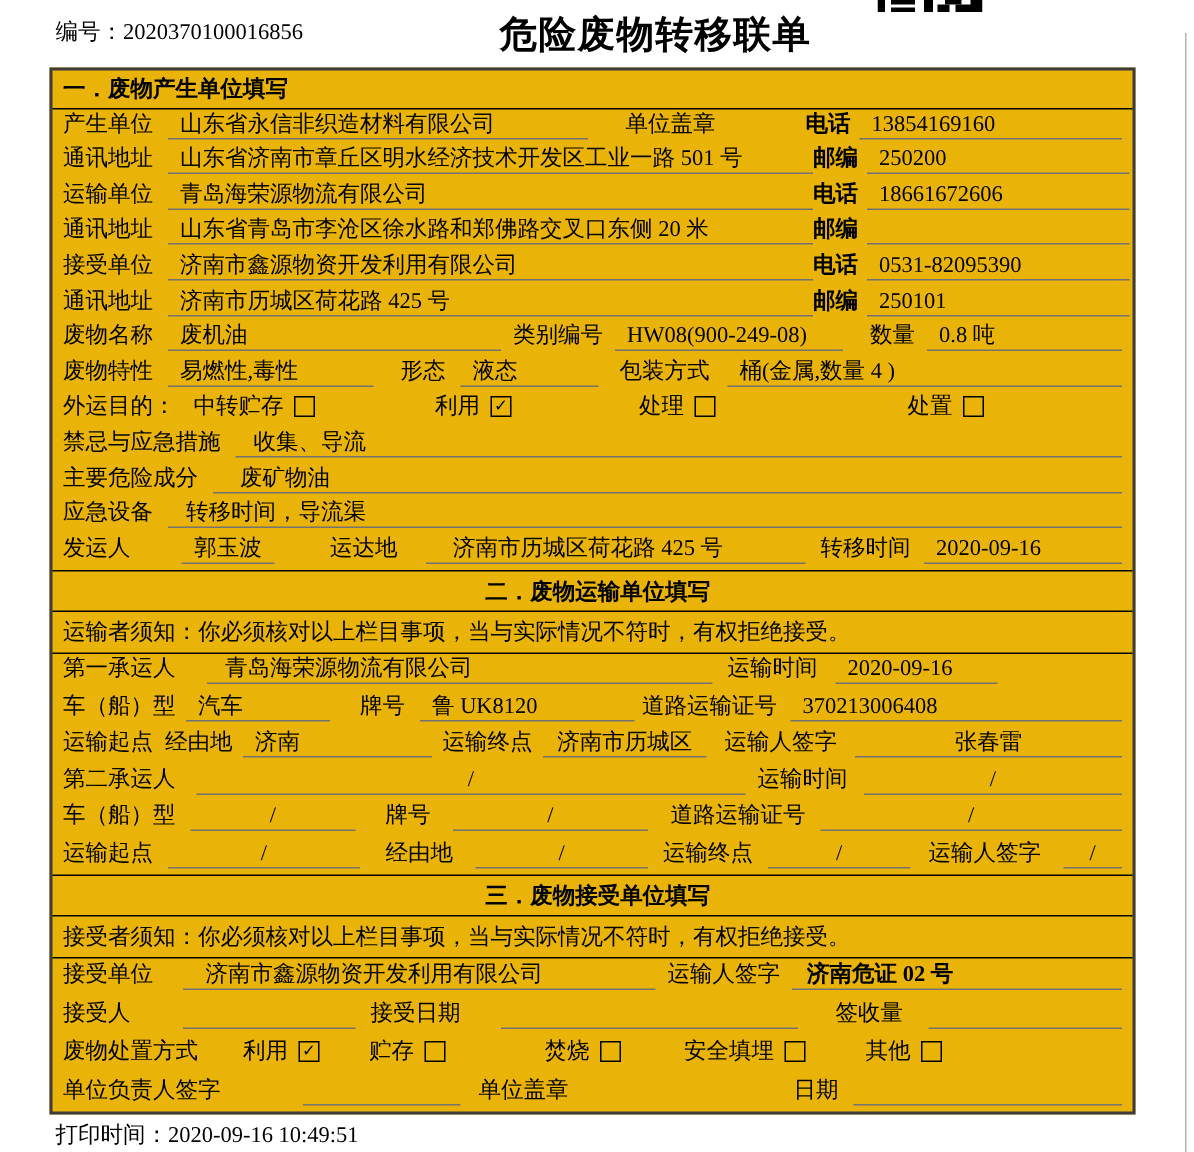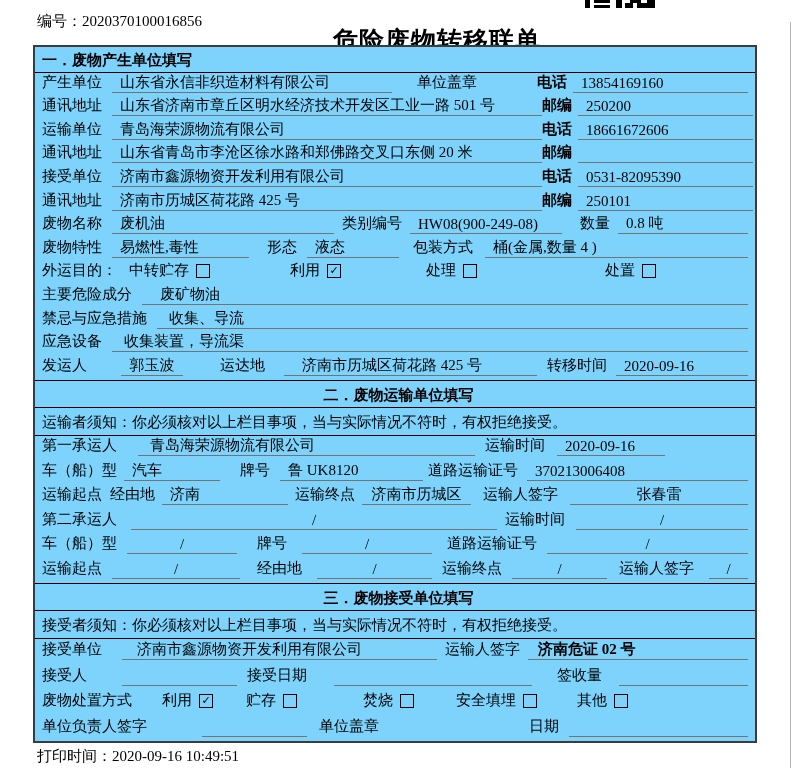--- a/index.html
+++ b/index.html
@@ -2,25 +2,25 @@
 <html><head>
 <meta charset="utf-8">
 <style>
   html,body{margin:0;padding:0;}
   body{
     width:796px;height:768px;position:relative;background:#ffffff;
     font-family:"Liberation Serif","DejaVu Serif",serif;color:#000;
     overflow:hidden;
   }
   .serial{position:absolute;left:37px;top:12px;font-size:15px;}
-  .doc-title{position:absolute;left:333px;top:24px;font-size:25px;font-weight:bold;letter-spacing:1px;}
+  .doc-title{position:absolute;left:333px;top:6px;font-size:25px;font-weight:bold;letter-spacing:1px;}
   .qr{position:absolute;left:585px;top:0;}
   .page-edge{position:absolute;left:790px;top:22px;width:1px;height:746px;background:#b3b3b3;}
 
-  .form{position:absolute;left:33px;top:45px;width:724px;border:2px solid #3c3c3c;box-sizing:border-box;background:#7dd3fc;}
+  .form{position:absolute;left:33px;top:45px;width:724px;border:2px solid #3c3c3c;box-sizing:border-box;background:#eab308;}
   .sec-header{font-weight:bold;font-size:15px;padding-left:7px;height:26px;line-height:26px;border-bottom:1px solid #000;box-sizing:border-box;white-space:nowrap;}
   .sec-header.mid{border-top:1px solid #000;height:28px;line-height:28px;text-align:center;}
   .notice{font-size:15px;padding-left:7px;height:28px;line-height:28px;border-bottom:1px solid #000;box-sizing:border-box;white-space:nowrap;}
 
   .row{display:flex;align-items:flex-end;padding:0 7px 4px 7px;box-sizing:border-box;font-size:15px;white-space:nowrap;}
   .r1{height:23.6px;}
   .r2{height:24.5px;}
   .r3{height:25.5px;}
   .lbl{flex:none;padding-bottom:1px;}
   .ul{border-bottom:1px solid #737373;flex:none;padding-left:8px;box-sizing:border-box;overflow:hidden;}
@@ -122,32 +122,32 @@
     <span class="cb"></span>
     <span class="lbl" style="margin-left:80px;">利用</span>
     <span class="cb checked">✓</span>
     <span class="lbl" style="margin-left:85px;">处理</span>
     <span class="cb"></span>
     <span class="lbl" style="margin-left:128px;">处置</span>
     <span class="cb"></span>
   </div>
 
   <div class="row r1">
+    <span class="lbl">禁忌与应急措施</span>
+    <span class="ul grow" style="margin-left:10px;padding-left:12px;">收集、导流</span>
+  </div>
+
+  <div class="row r1">
     <span class="lbl">主要危险成分</span>
     <span class="ul grow" style="margin-left:10px;padding-left:18px;">废矿物油</span>
   </div>
 
   <div class="row r1">
-    <span class="lbl">禁忌与应急措施</span>
-    <span class="ul grow" style="margin-left:10px;padding-left:12px;">收集、导流</span>
-  </div>
-
-  <div class="row r1">
     <span class="lbl">应急设备</span>
-    <span class="ul grow" style="margin-left:10px;padding-left:12px;">收集装置，导流渠</span>
+    <span class="ul grow" style="margin-left:10px;padding-left:12px;">转移时间，导流渠</span>
   </div>
 
   <div class="row r1">
     <span class="lbl">发运人</span>
     <span class="ul ctr" style="width:62px;margin-left:34px;">郭玉波</span>
     <span class="lbl" style="margin-left:37px;">运达地</span>
     <span class="ul" style="width:253px;margin-left:19px;padding-left:18px;">济南市历城区荷花路 425 号</span>
     <span class="lbl" style="margin-left:10px;">转移时间</span>
     <span class="ul grow" style="margin-left:9px;">2020-09-16</span>
   </div>

